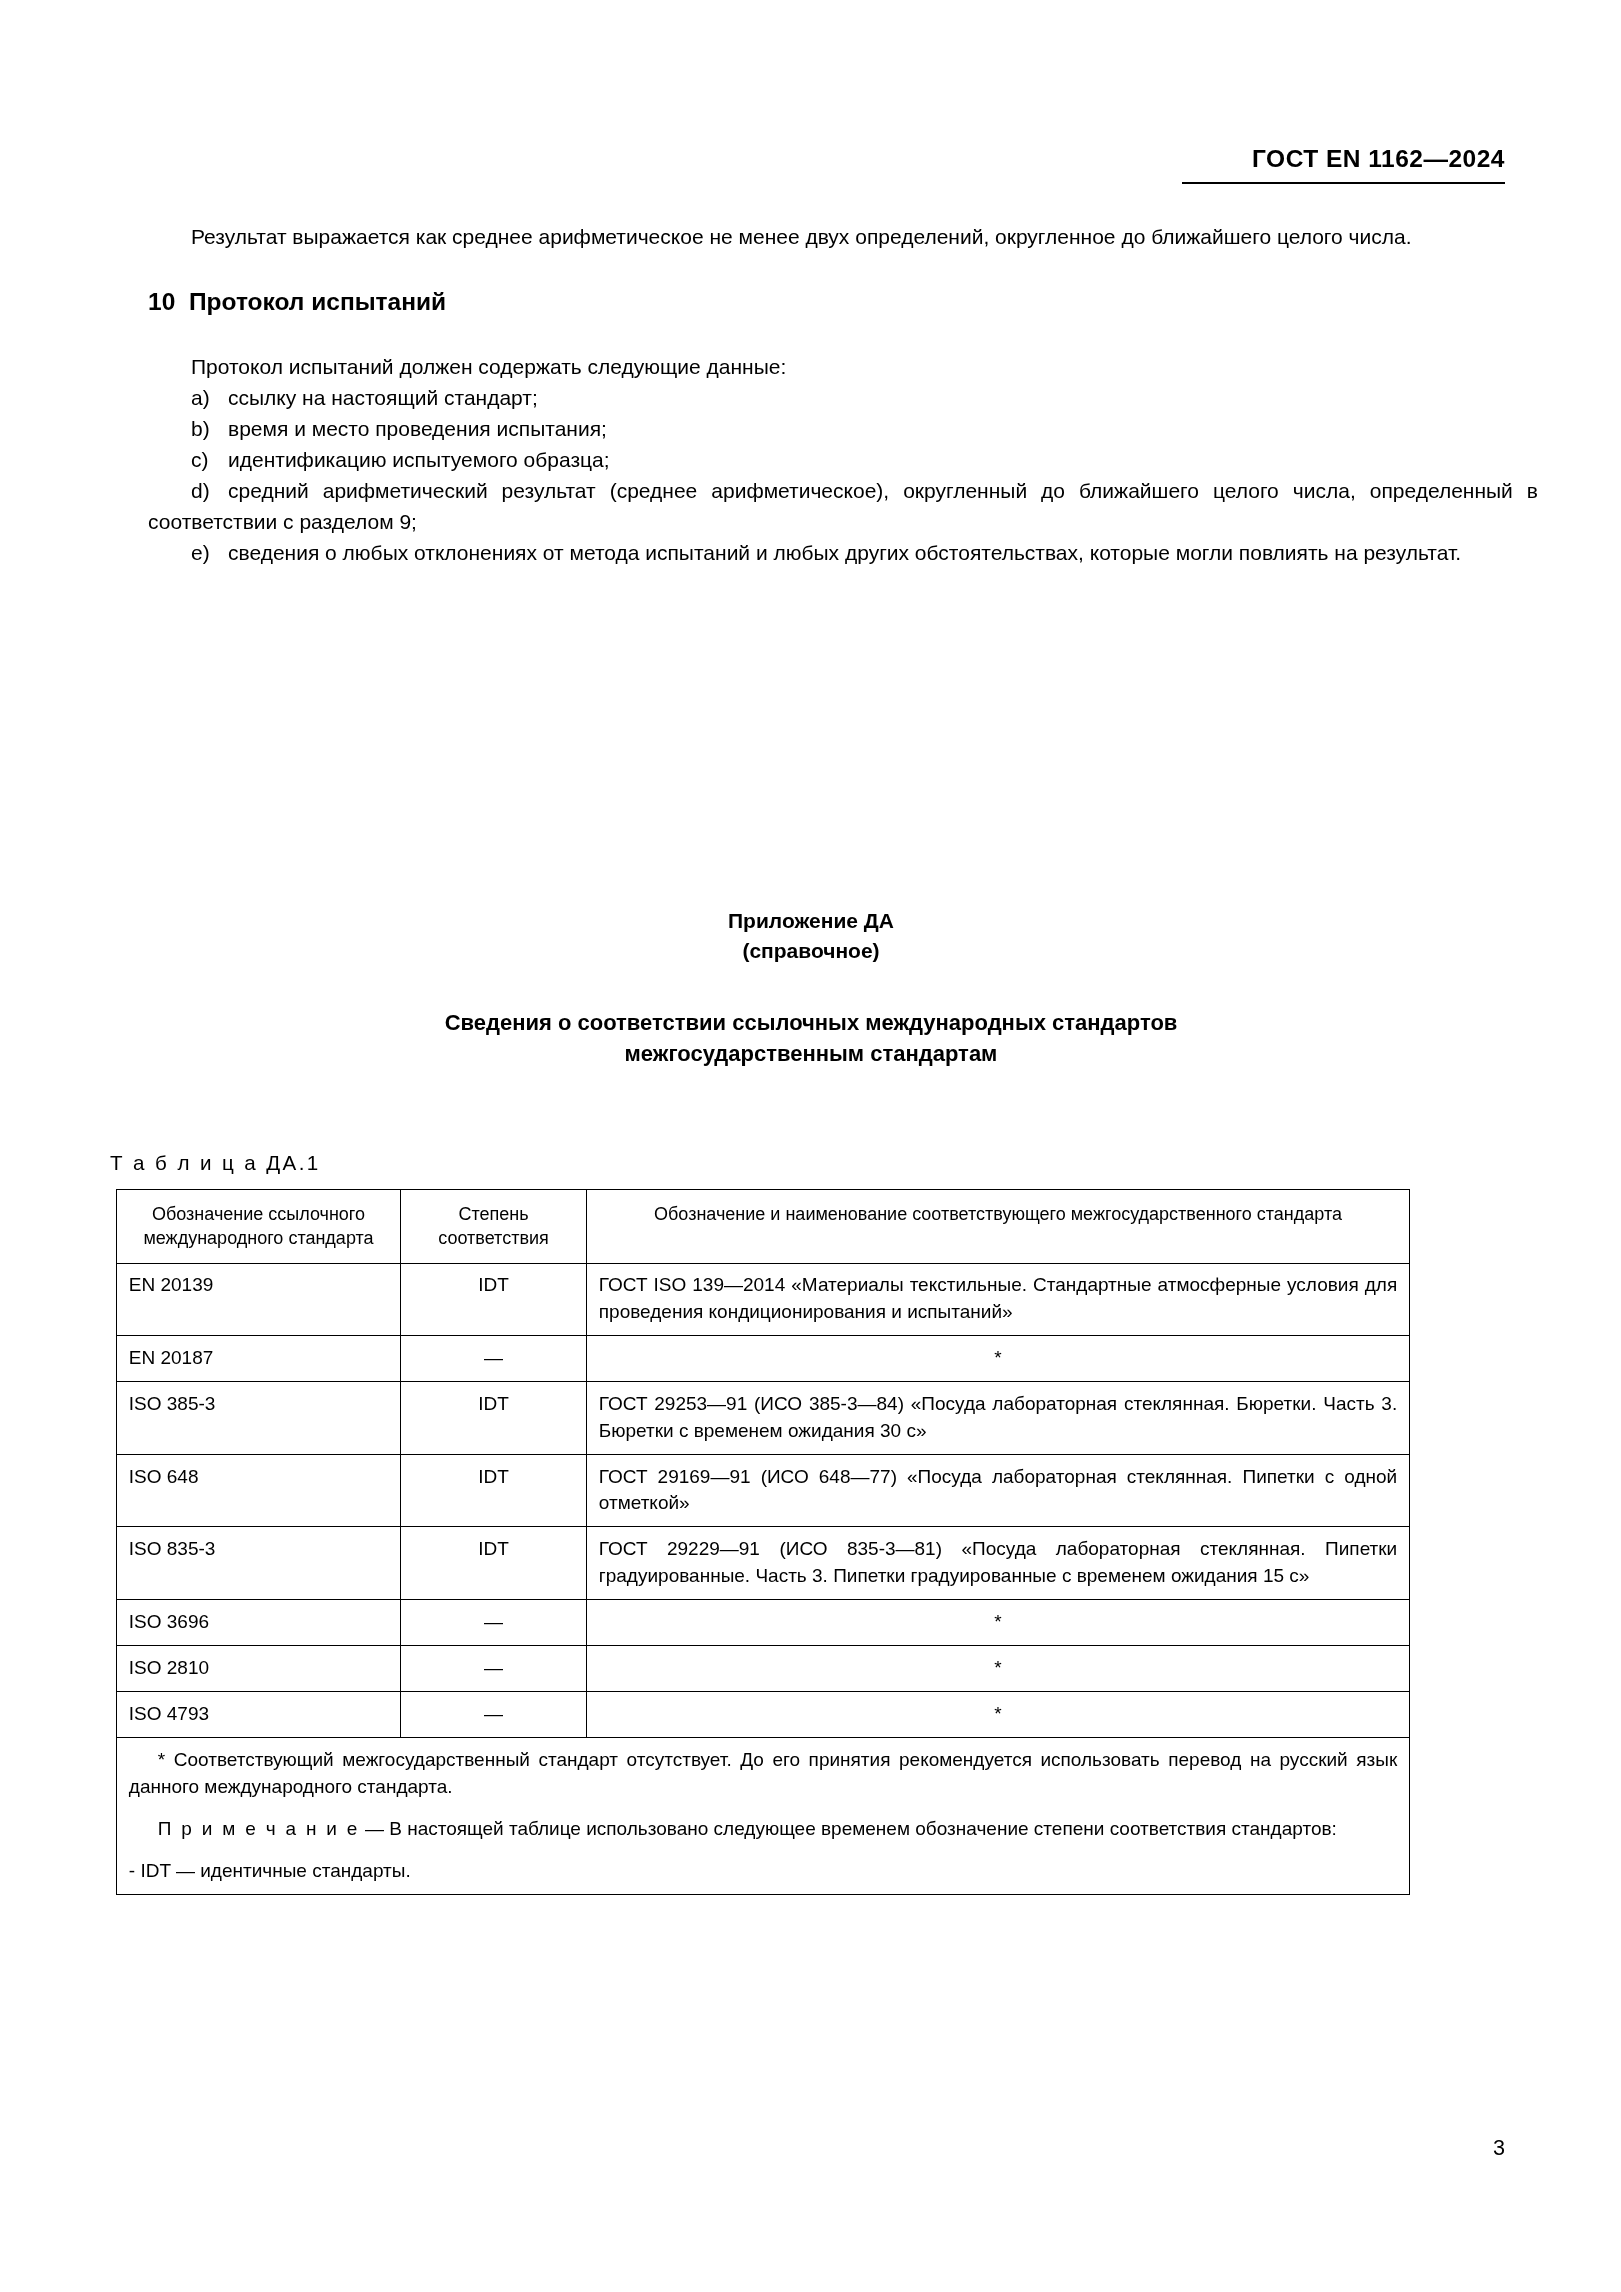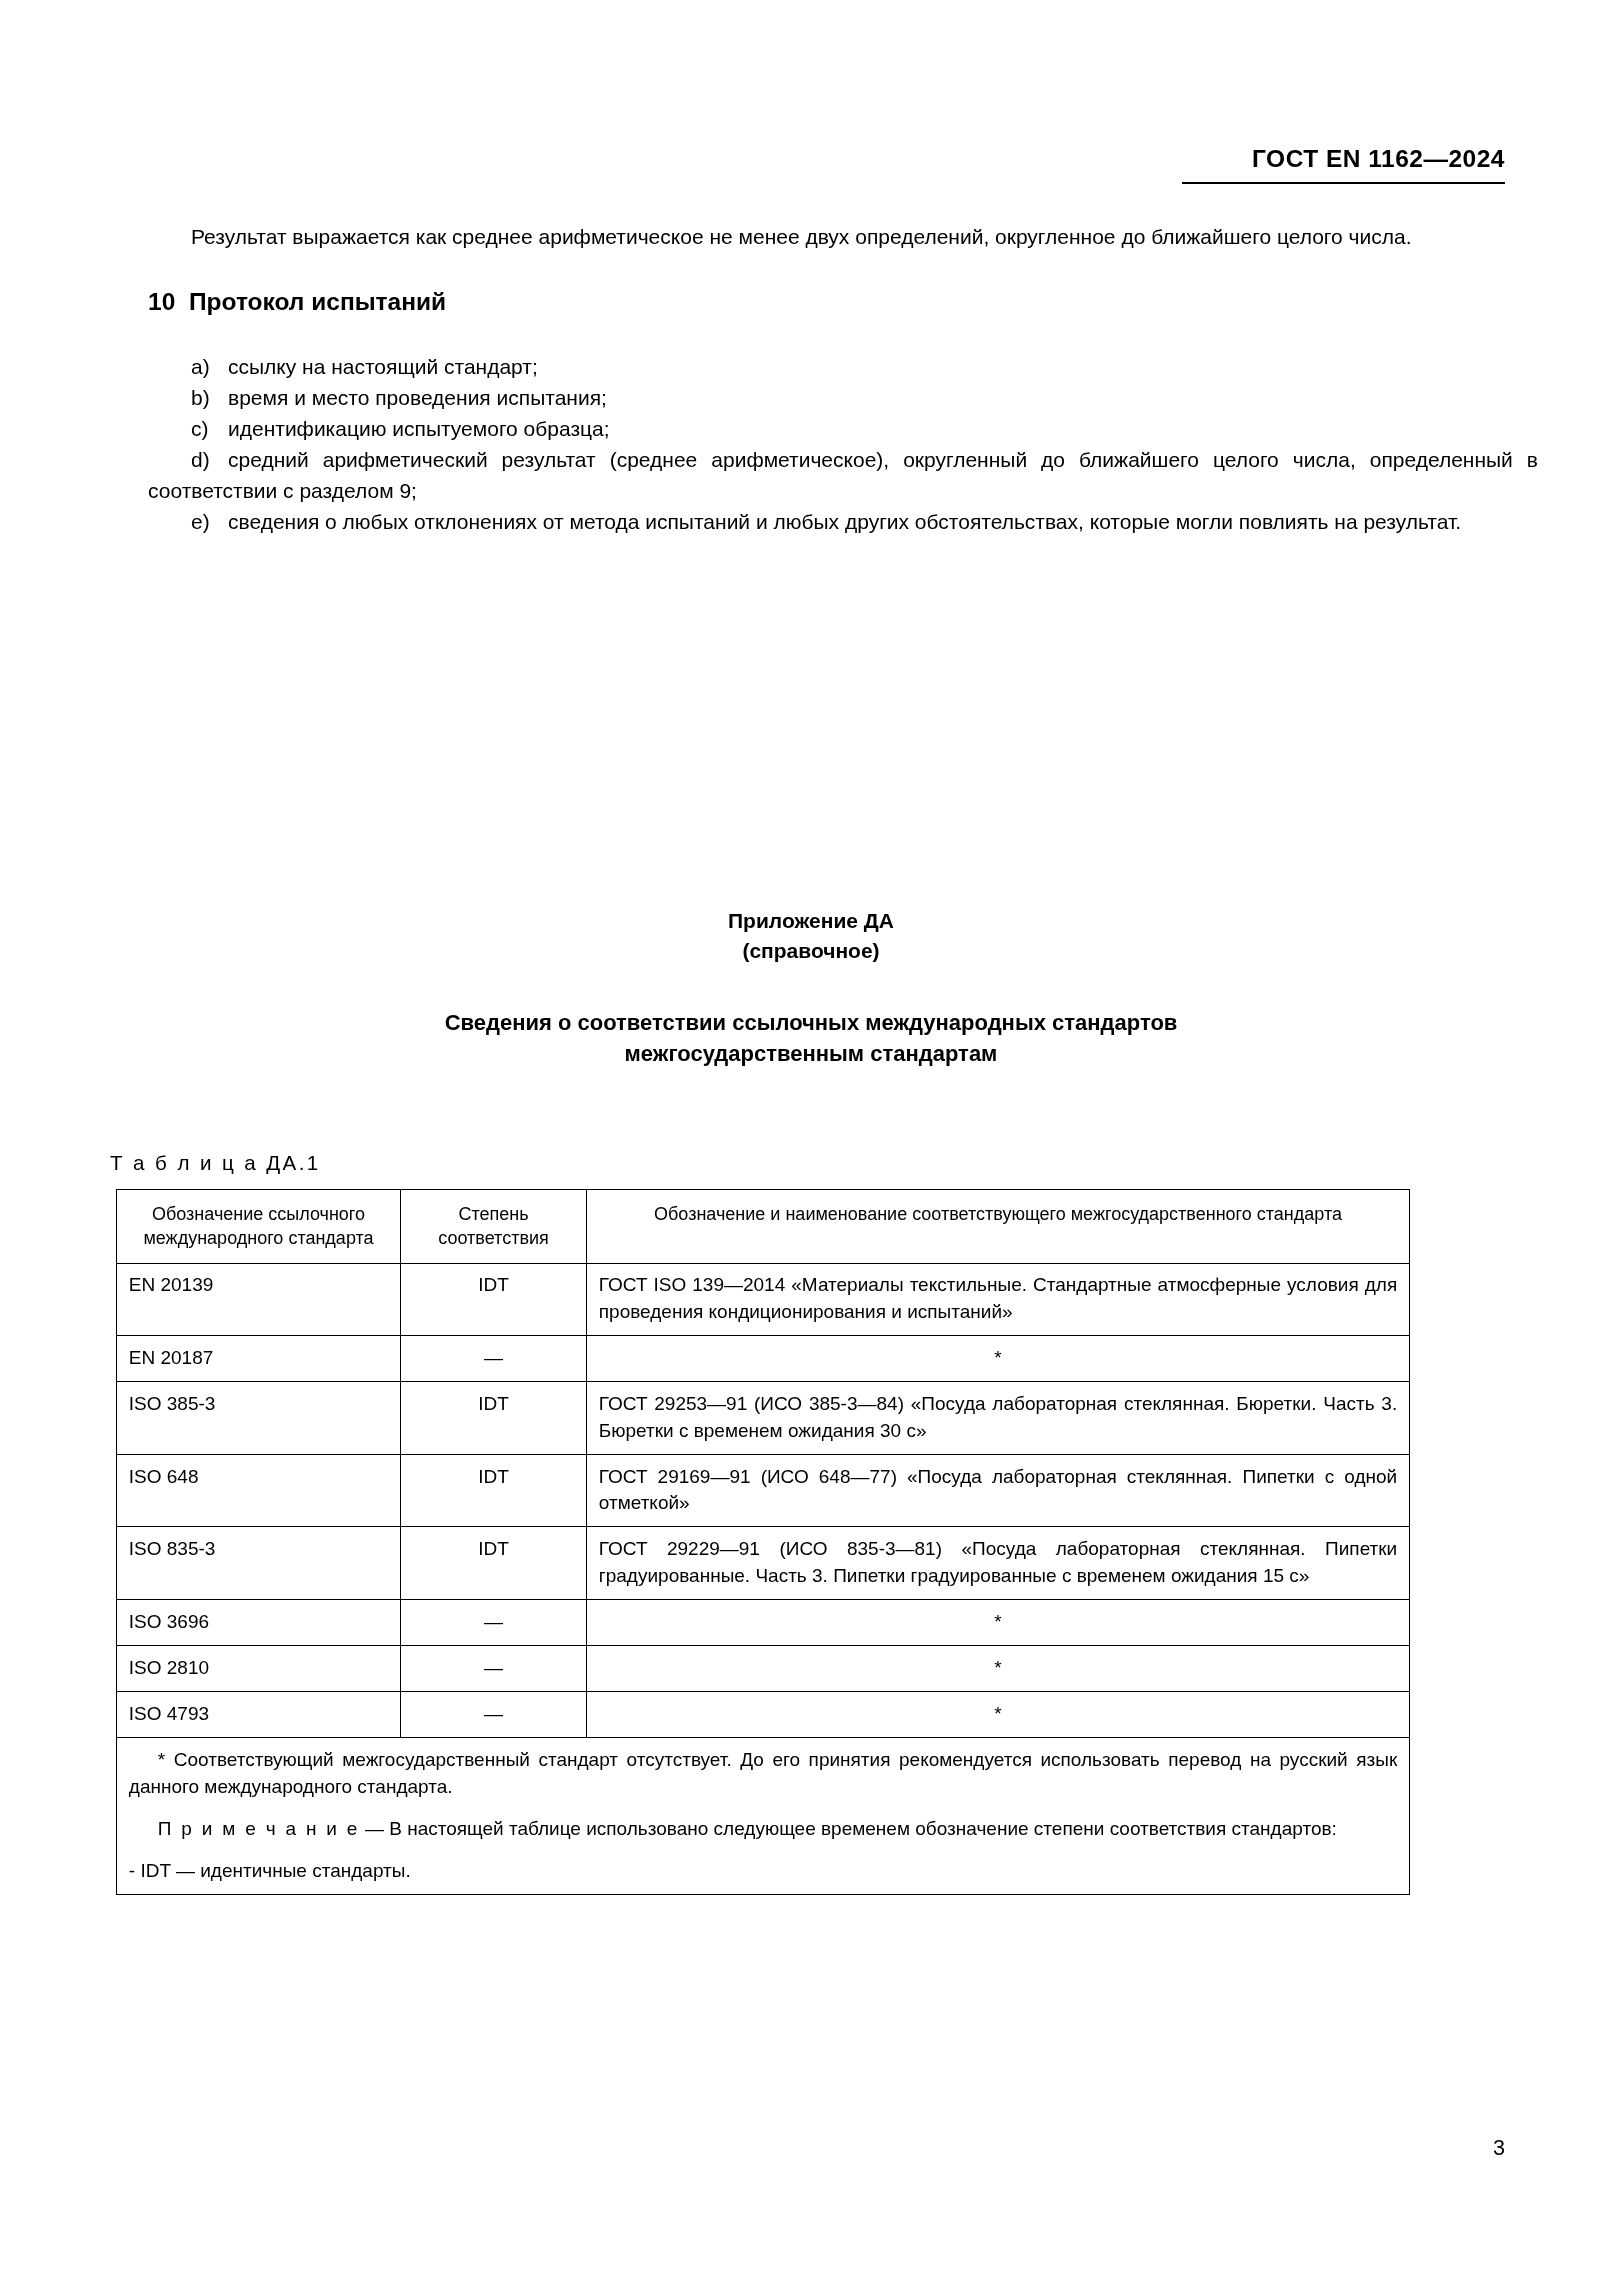--- a/index.html
+++ b/index.html
@@ -194,20 +194,21 @@
     <p class="para indent">Результат выражается как среднее арифметическое не менее двух определений, округленное до ближайшего целого числа.</p>
 
     <div class="gap-lg"></div>
 
     <h2 class="section">
       <span class="num">10</span><span>Протокол испытаний</span>
     </h2>
 
     <div class="gap-lg"></div>
 
+    <p class="para indent">Протокол испытаний должен содержать следующие данные:</p>
 
     <ul class="listing">
       <li class="single">
         <span class="marker">a)</span>
         <span class="txt">ссылку на настоящий стандарт;</span>
       </li>
       <li class="single">
         <span class="marker">b)</span>
         <span class="txt">время и место проведения испытания;</span>
       </li>

